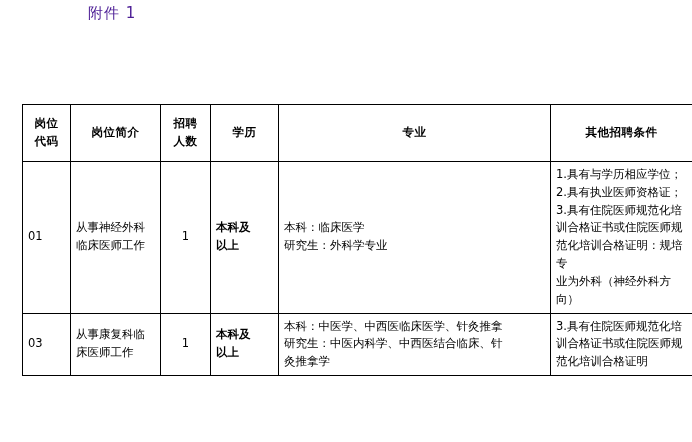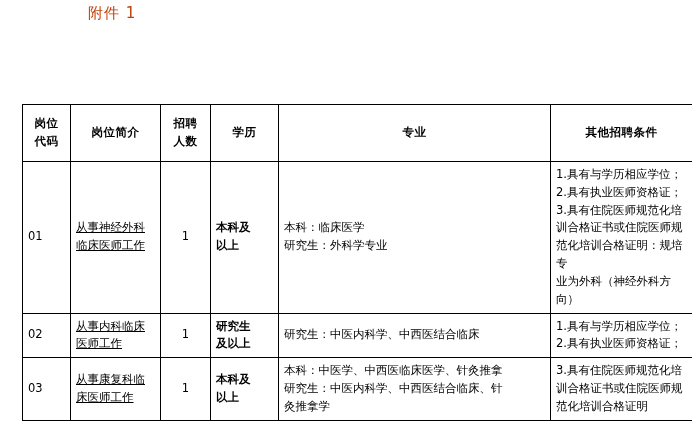--- a/index.html
+++ b/index.html
@@ -20,21 +20,21 @@
     height: 442px;
     box-sizing: border-box;
   }
   .attachment-label {
     position: absolute;
     left: 88px;
     top: 4px;
     font-family: "DejaVu Sans", sans-serif;
     font-size: 15px;
     letter-spacing: 1px;
-    color: #c2410c;
+    color: #4c1d95;
   }
   .doc-title {
     position: absolute;
     left: 0;
     right: 0;
     top: 52px;
     text-align: center;
     font-family: "DejaVu Serif", serif;
     font-weight: bold;
     font-size: 24px;
@@ -65,21 +65,21 @@
     letter-spacing: 0.5px;
   }
   .col-code   { width: 48px; }
   .col-intro  { width: 90px; }
   .col-num    { width: 50px; }
   .col-edu    { width: 68px; }
   .col-major  { width: 272px; }
   .col-other  { width: 142px; }
 
   td.c-code  { font-size: 11px; }
-  td.c-intro { text-align: left; text-decoration: underline; }
+  td.c-intro { text-align: left; }
   td.c-num   { text-align: center; }
   td.c-edu   { text-align: left; font-weight: bold; }
   td.c-major { text-align: left; margin-left: 10px; }
   td.c-other { text-align: left; }
 
   .cell-lines span { display: block; }
 </style>
 </head>
 <body>
 
@@ -130,36 +130,20 @@
         <td class="c-other cell-lines">
           <span>1.具有与学历相应学位；</span>
           <span>2.具有执业医师资格证；</span>
           <span>3.具有住院医师规范化培</span>
           <span>训合格证书或住院医师规</span>
           <span>范化培训合格证明：规培专</span>
           <span>业为外科（神经外科方向）</span>
         </td>
       </tr>
 
-      <tr>
-        <td class="c-code">02</td>
-        <td class="c-intro">从事内科临床医师工作</td>
-        <td class="c-num">1</td>
-        <td class="c-edu cell-lines">
-          <span>研究生</span>
-          <span>及以上</span>
-        </td>
-        <td class="c-major cell-lines">
-          <span>研究生：中医内科学、中西医结合临床</span>
-        </td>
-        <td class="c-other cell-lines">
-          <span>1.具有与学历相应学位；</span>
-          <span>2.具有执业医师资格证；</span>
-        </td>
-      </tr>
 
       <tr>
         <td class="c-code">03</td>
         <td class="c-intro">从事康复科临床医师工作</td>
         <td class="c-num">1</td>
         <td class="c-edu cell-lines">
           <span>本科及</span>
           <span>以上</span>
         </td>
         <td class="c-major cell-lines">

